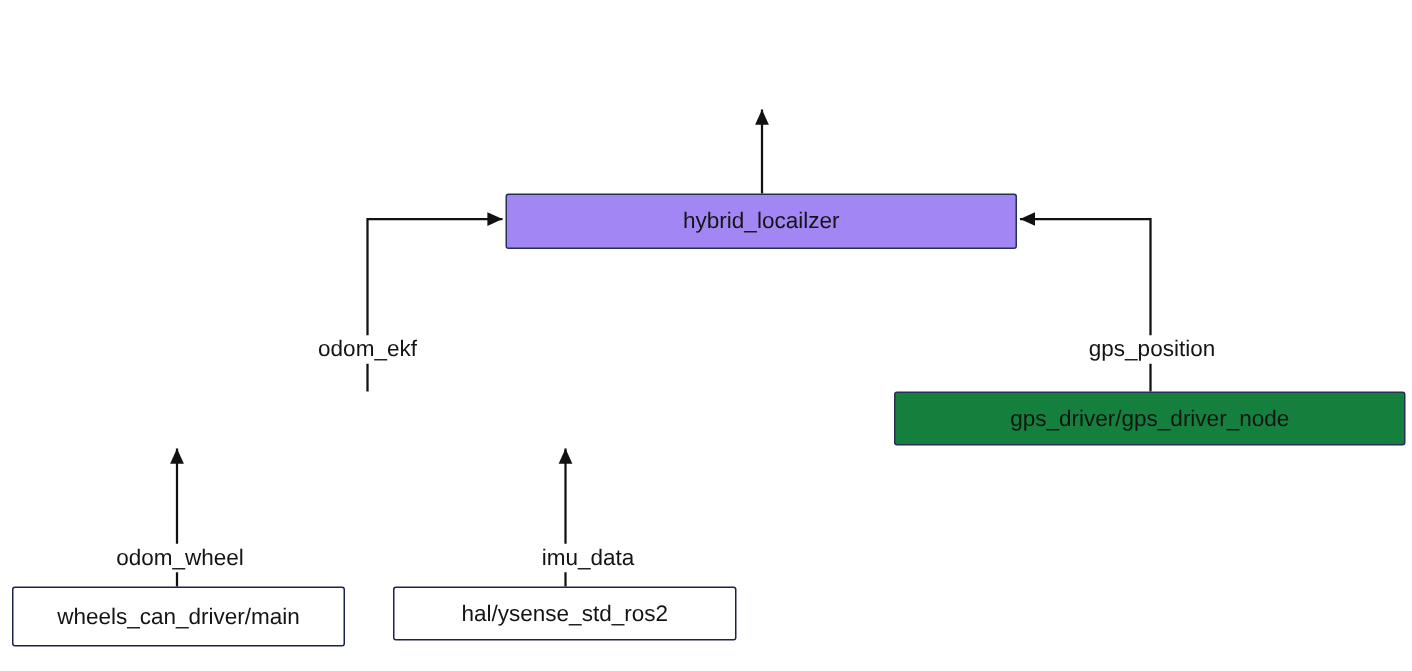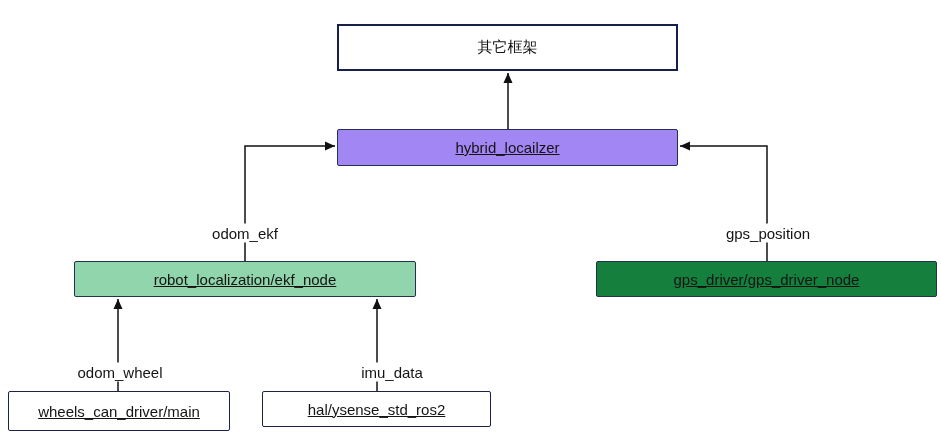--- a/index.html
+++ b/index.html
@@ -35,21 +35,20 @@
     text-align: center;
     white-space: nowrap;
   }
   .node.rect {
     border-radius: 0;
     border-width: 2px;
     border-color: #16214a;
   }
   .node.rounded {
     border-radius: 2px;
-    text-decoration: underline;
   }
   #node-other     { left: 337px; top: 24px;  width: 341px; height: 47px; }
   #node-hybrid    { left: 337px; top: 129px; width: 341px; height: 37px; }
   #node-ekf       { left: 74px;  top: 261px; width: 342px; height: 36px; }
   #node-gps       { left: 596px; top: 261px; width: 341px; height: 36px; }
   #node-wheels    { left: 8px;   top: 391px; width: 222px; height: 40px; border-color:#1b2447; }
   #node-hal       { left: 262px; top: 391px; width: 229px; height: 36px; border-color:#1b2447; }
   .edge-label {
     position: absolute;
     transform: translate(-50%, -50%);
@@ -76,25 +75,23 @@
         <path d="M0,1 L11,6 L0,11 Z" fill="#111111"></path>
       </marker>
     </defs>
     <path d="M508,129 L508,73" stroke="#111111" stroke-width="1.5" fill="none" marker-end="url(#arrow)"></path>
     <path d="M245,261 L245,146 L335,146" stroke="#111111" stroke-width="1.5" fill="none" marker-end="url(#arrow)"></path>
     <path d="M767,261 L767,146 L680,146" stroke="#111111" stroke-width="1.5" fill="none" marker-end="url(#arrow)"></path>
     <path d="M118,391 L118,299" stroke="#111111" stroke-width="1.5" fill="none" marker-end="url(#arrow)"></path>
     <path d="M377,391 L377,299" stroke="#111111" stroke-width="1.5" fill="none" marker-end="url(#arrow)"></path>
   </svg>
 
-  <div class="node rect" id="node-other" style="background-color: rgb(255, 255, 255);">其它框架</div>
 
   <div class="node rounded" id="node-hybrid" style="background-color: rgb(162, 135, 244);">hybrid_locailzer</div>
 
-  <div class="node rounded" id="node-ekf" style="background-color: rgb(144, 213, 171);">robot_localization/ekf_node</div>
 
   <div class="node rounded" id="node-gps" style="background-color: #15803d; text-align: center;">gps_driver/gps_driver_node</div>
 
   <div class="node rounded" id="node-wheels" style="background-color: rgb(255, 255, 255);">wheels_can_driver/main</div>
 
   <div class="node rounded" id="node-hal" style="background-color: rgb(255, 255, 255); text-align: right;">hal/ysense_std_ros2</div>
 
   <div class="edge-label" id="label-odom-ekf">odom_ekf</div>
 
   <div class="edge-label" id="label-odom-wheel">odom_wheel</div>

